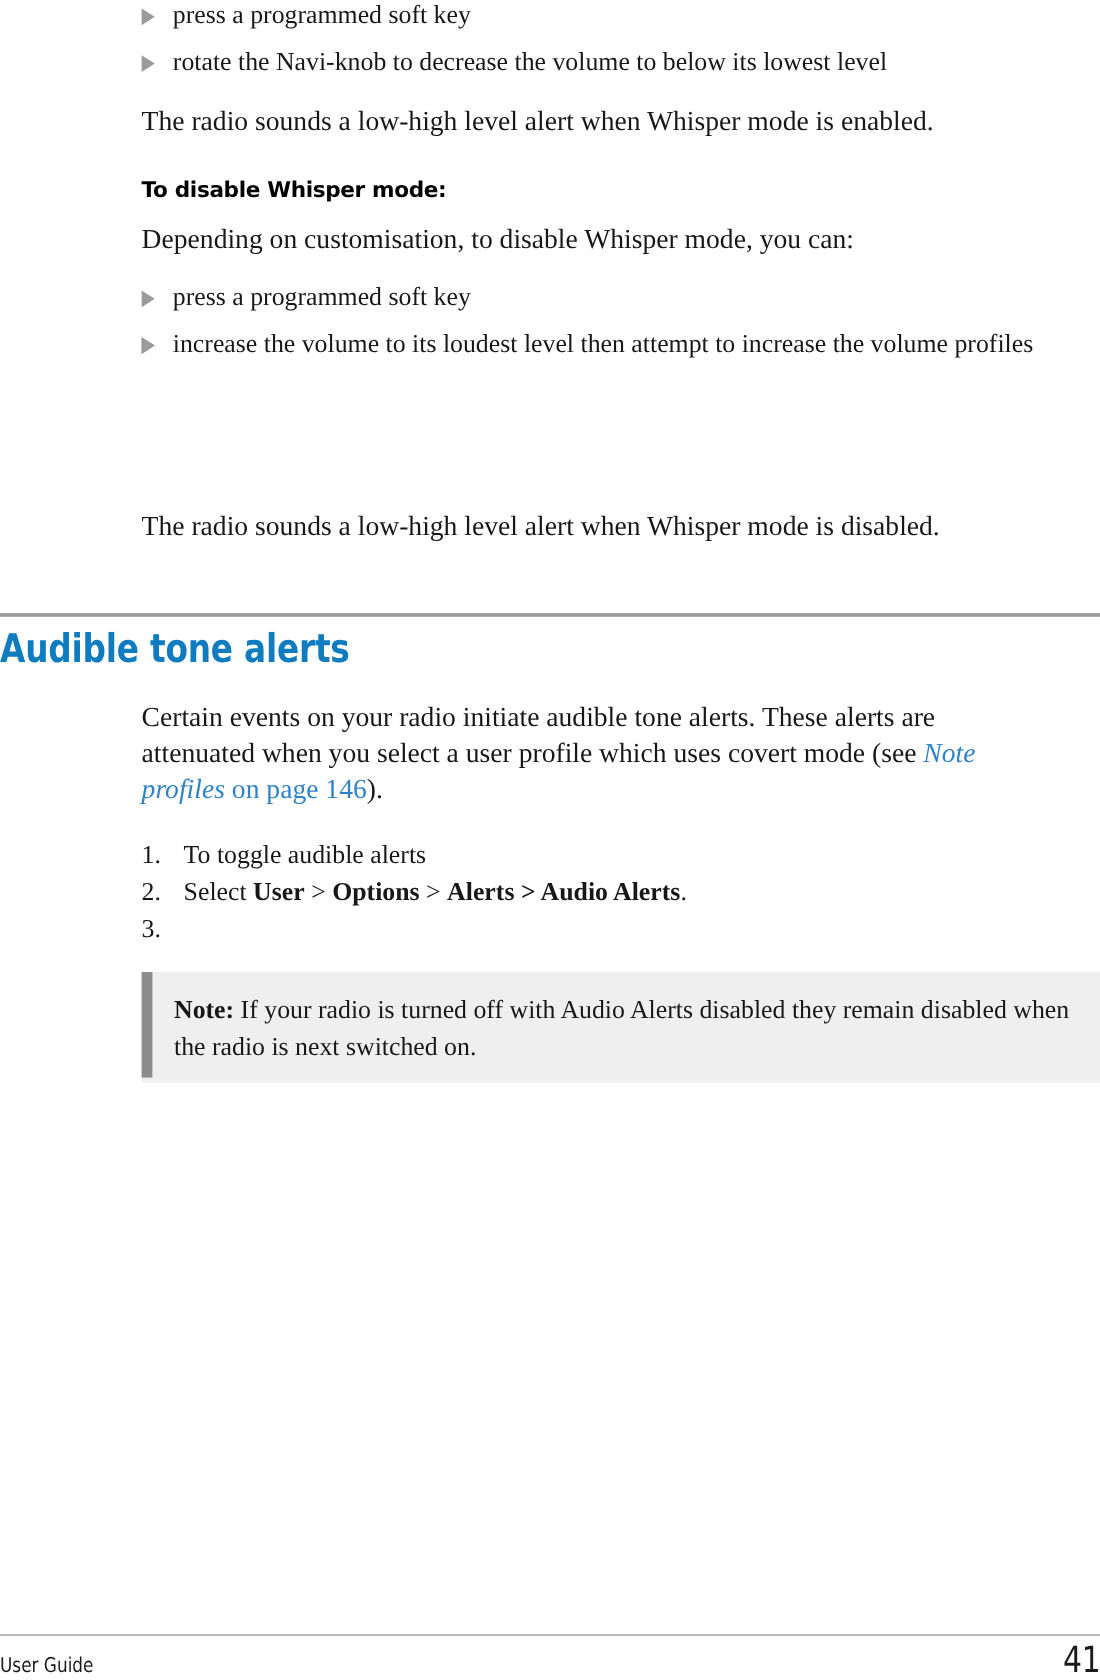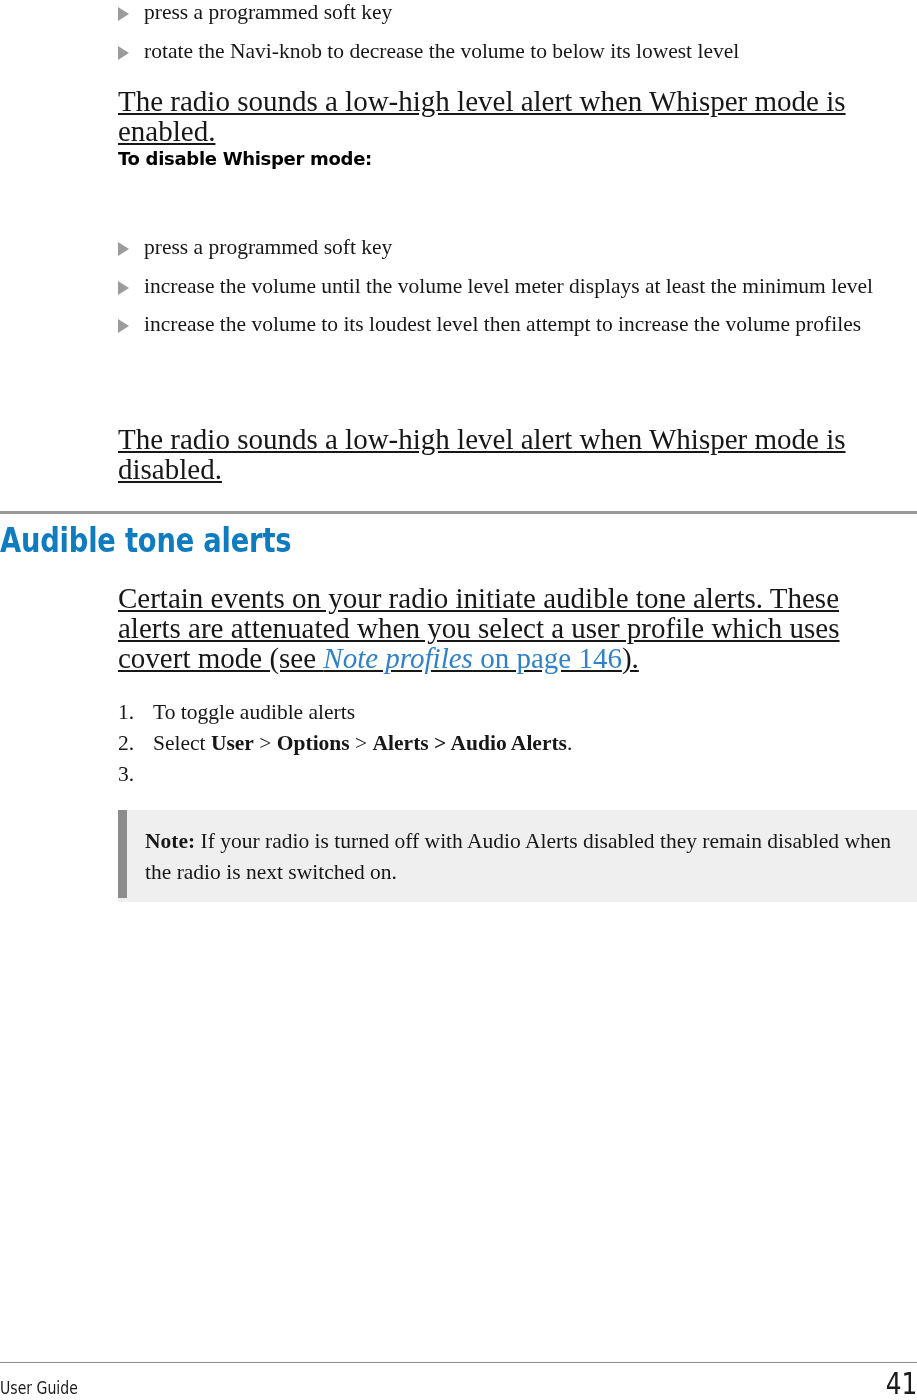--- a/index.html
+++ b/index.html
@@ -19,24 +19,23 @@
   .page {
     position: absolute;
     left: 0; top: 0;
     width: 917px;
     height: 1362px;
   }
 
   
   .body-text {
     position: absolute;
-    font-size: 29px;
+    font-size: 23px;
     line-height: 30px;
     color: #171717;
-    text-decoration: underline;
   }
 
   
   .bullet-list {
     position: absolute;
     left: 118px;
     width: 800px;
   }
   .bullet-item {
     position: relative;
@@ -180,29 +179,29 @@
     <div class="bullet-item">
       <span class="bullet-marker" style="border-left-color: rgb(155, 155, 155);"></span>
       <span>rotate the Navi-knob to decrease the volume to below its lowest level</span>
     </div>
   </div>
 
   <div class="body-text" style="left:118px; top:86px; width:800px;">The radio sounds a low-high level alert when Whisper mode is enabled.</div>
 
   <div class="sub-heading" style="top:148px;">To disable Whisper mode:</div>
 
+  <div class="body-text" style="left:118px; top:185px; width:800px;">Depending on customisation, to disable Whisper mode, you can:</div>
 
   <div class="bullet-list" style="top:233px;">
     <div class="bullet-item">
       <span class="bullet-marker" style="border-left-color: rgb(155, 155, 155);"></span>
       <span>press a programmed soft key</span>
     </div>
     <div class="bullet-item">
       <span class="bullet-marker" style="border-left-color: rgb(155, 155, 155);"></span>
-      <span>increase the volume until the volume level meter displays at least the minimum level</span>
     </div>
     <div class="bullet-item" style="width:805px;">
       <span class="bullet-marker" style="border-left-color: rgb(155, 155, 155);"></span>
       <span>increase the volume to its loudest level then attempt to increase the volume profiles</span>
     </div>
   </div>
 
   <div class="body-text" style="left:118px; top:424px; width:800px;">The radio sounds a low-high level alert when Whisper mode is disabled.</div>
 
   <div class="rule-section" style="top: 511px; background: rgb(154, 154, 154);"></div>

